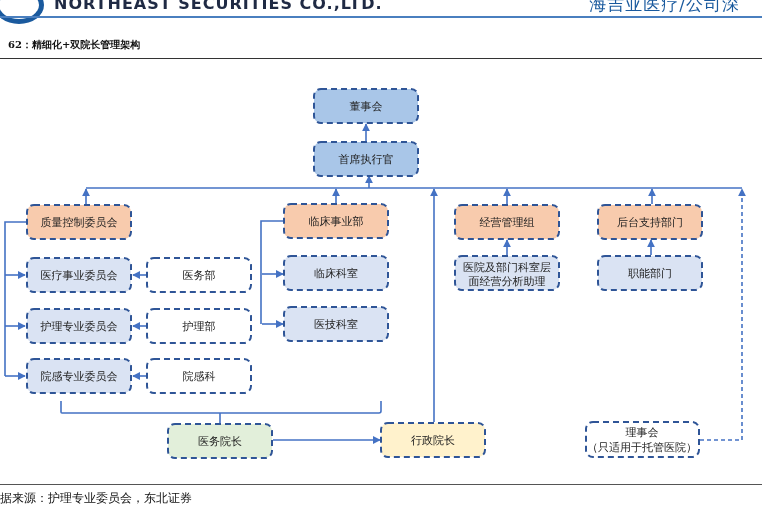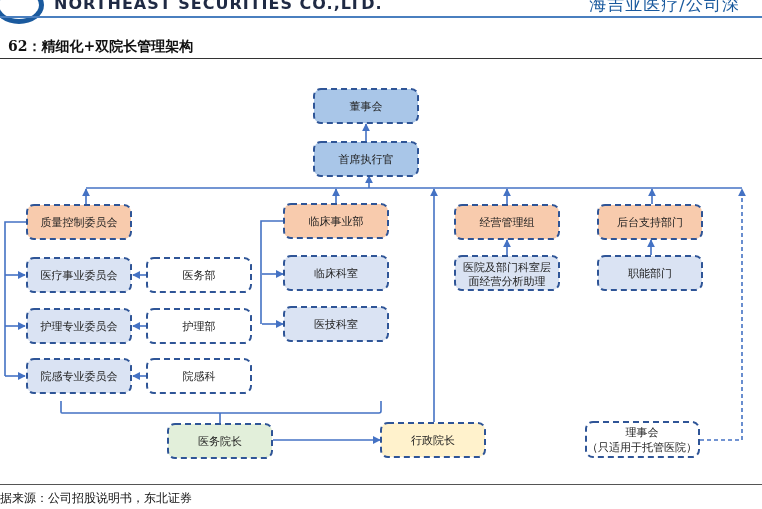--- a/index.html
+++ b/index.html
@@ -7,21 +7,21 @@
            font-family: "DejaVu Sans", "Liberation Sans", sans-serif; }
     .header { position: absolute; left: 0; top: 0; width: 744px; height: 17px; }
     .logo-swoosh { position: absolute; left: -6px; top: -14px; width: 40px; height: 28px;
                    border-radius: 50%; border: 5px solid #1a5a9e; border-top-color: transparent; }
     .company { position: absolute; left: 54px; top: -6px; font-family: "DejaVu Sans", sans-serif;
                font-weight: bold; font-size: 16px; letter-spacing: 1px; color: #1f2a44; }
     .report-title { position: absolute; right: 4px; top: -7px; font-family: "DejaVu Serif", serif;
                     font-size: 17px; color: #1a5a9e; letter-spacing: 1px; }
     .header-rule { position: absolute; left: 0; top: 16px; width: 762px; height: 2px; background: #4a7fbf; }
     .fig-title { position: absolute; left: 8px; top: 38px; font-family: "DejaVu Serif", serif;
-                 font-size: 14px; font-weight: bold; color: #111; }
+                 font-size: 10px; font-weight: bold; color: #111; }
     .title-rule { position: absolute; left: 0; top: 58px; width: 762px; height: 1px; background: #333; }
     .bottom-rule { position: absolute; left: 0; top: 484px; width: 762px; height: 1px; background: #555; }
     .source { position: absolute; left: 0; top: 490px; font-family: "DejaVu Serif", serif;
               font-size: 12px; color: #111; }
     svg#org { position: absolute; left: 0; top: 0; }
     .node-text { font-family: "DejaVu Sans", sans-serif; font-size: 11px; fill: #222; }
   </style>
 </head>
 <body>
 
@@ -162,13 +162,13 @@
     </g>
     <g>
       <rect x="586" y="422" width="113" height="35" rx="7" fill="#ffffff"></rect>
       <text class="node-text" x="642" y="436" text-anchor="middle" stroke="none">理事会</text>
       <text class="node-text" x="642" y="451" text-anchor="middle" stroke="none">（只适用于托管医院）</text>
     </g>
   </g>
 </svg>
 
 <div class="bottom-rule"></div>
-<div class="source">据来源：公司招股说明书，东北证券</div>
+<div class="source">据来源：护理专业委员会，东北证券</div>
 
 </body></html>

